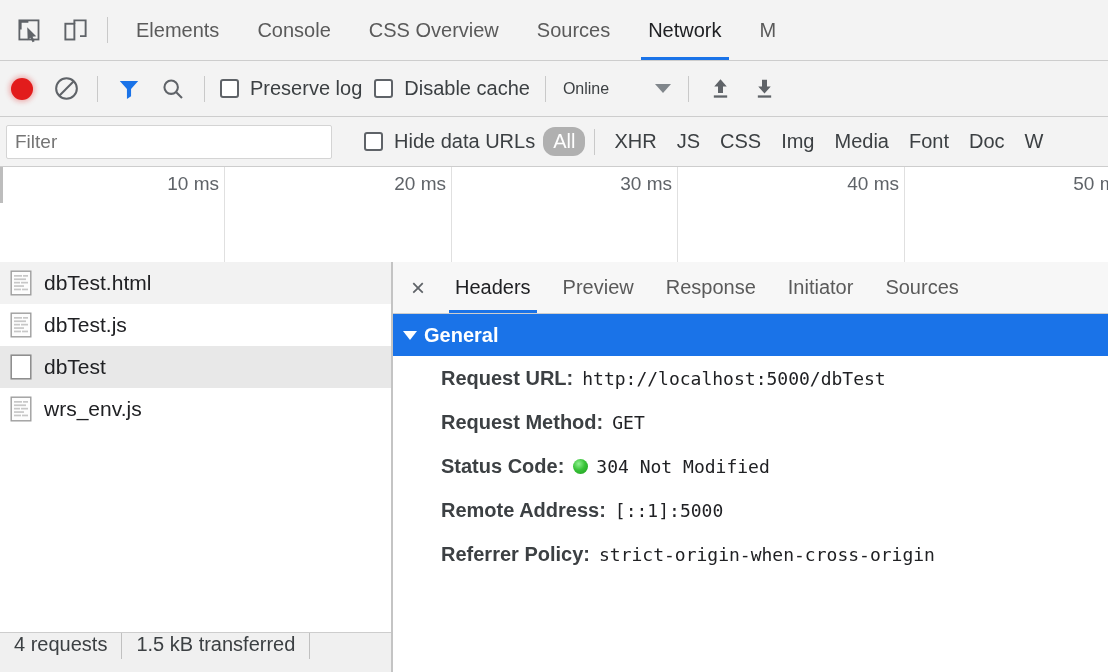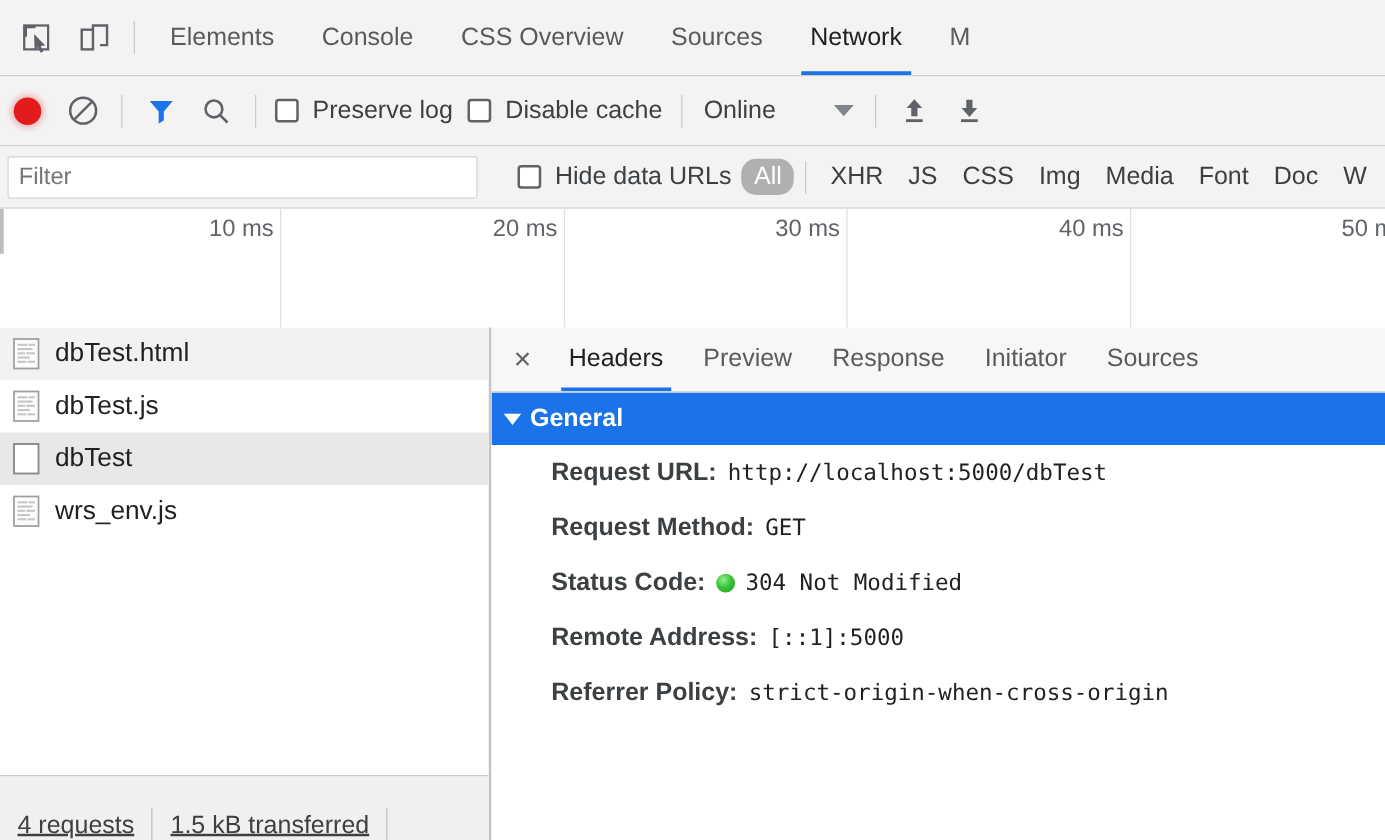--- a/index.html
+++ b/index.html
@@ -81,40 +81,40 @@
     border: 2px solid #5f6368;
     border-radius: 3px;
     background: #fff;
     flex: 0 0 auto;
   }
   .cb-lbl { font-size: 20px; color: #3c4043; white-space: nowrap; }
   .throttle {
     display: flex; align-items: center; gap: 8px;
     padding: 0 8px; cursor: pointer; flex: 0 0 auto;
   }
-  .throttle-val { font-size: 20px; color: #3c4043; white-space: nowrap; }
+  .throttle-val { font-size: 16px; color: #3c4043; white-space: nowrap; }
   .caret {
     width: 0; height: 0;
     border-left: 8px solid transparent;
     border-right: 8px solid transparent;
     border-top: 9px solid #80868b;
     margin-left: 38px;
   }
 
   
   .filterrow {
     height: 50px;
     background: #f3f3f3;
     border-bottom: 1px solid #cdcdcd;
     display: flex;
     align-items: center;
     overflow: hidden;
   }
   .filter-input {
-    width: 376px; height: 34px;
+    width: 326px; height: 34px;
     margin-left: 6px;
     border: 1px solid #d4d4d4;
     border-radius: 2px;
     background: #fff;
     font-size: 19px;
     color: #3c4043;
     padding: 0 8px;
     font-family: "Liberation Sans", sans-serif;
     flex: 0 0 auto;
     outline: none;
@@ -180,25 +180,25 @@
     gap: 12px;
     padding-left: 10px;
     font-size: 21px;
     color: #202124;
     cursor: pointer;
     border-bottom: 1px solid transparent;
   }
   .reqrow.odd { background: #f2f2f2; }
   .reqrow.sel { background: #e8e8e8; }
   .statusbar {
-    height: 52px;
+    height: 40px;
     background: #f0f0f0;
     border-top: 1px solid #cdcdcd;
-    display: flex; align-items: flex-end;
-    font-size: 20px; color: #3c4043; text-decoration: underline;
+    display: flex; align-items: flex-start;
+    font-size: 20px; color: #3c4043;
   }
   .sb-item { padding: 0 14px; white-space: nowrap; }
   .sb-sep { width: 1px; height: 26px; background: #c0c0c0; }
 
   
   .detail {
     flex: 1 1 auto;
     display: flex; flex-direction: column;
     background: #fff;
     overflow: hidden;

